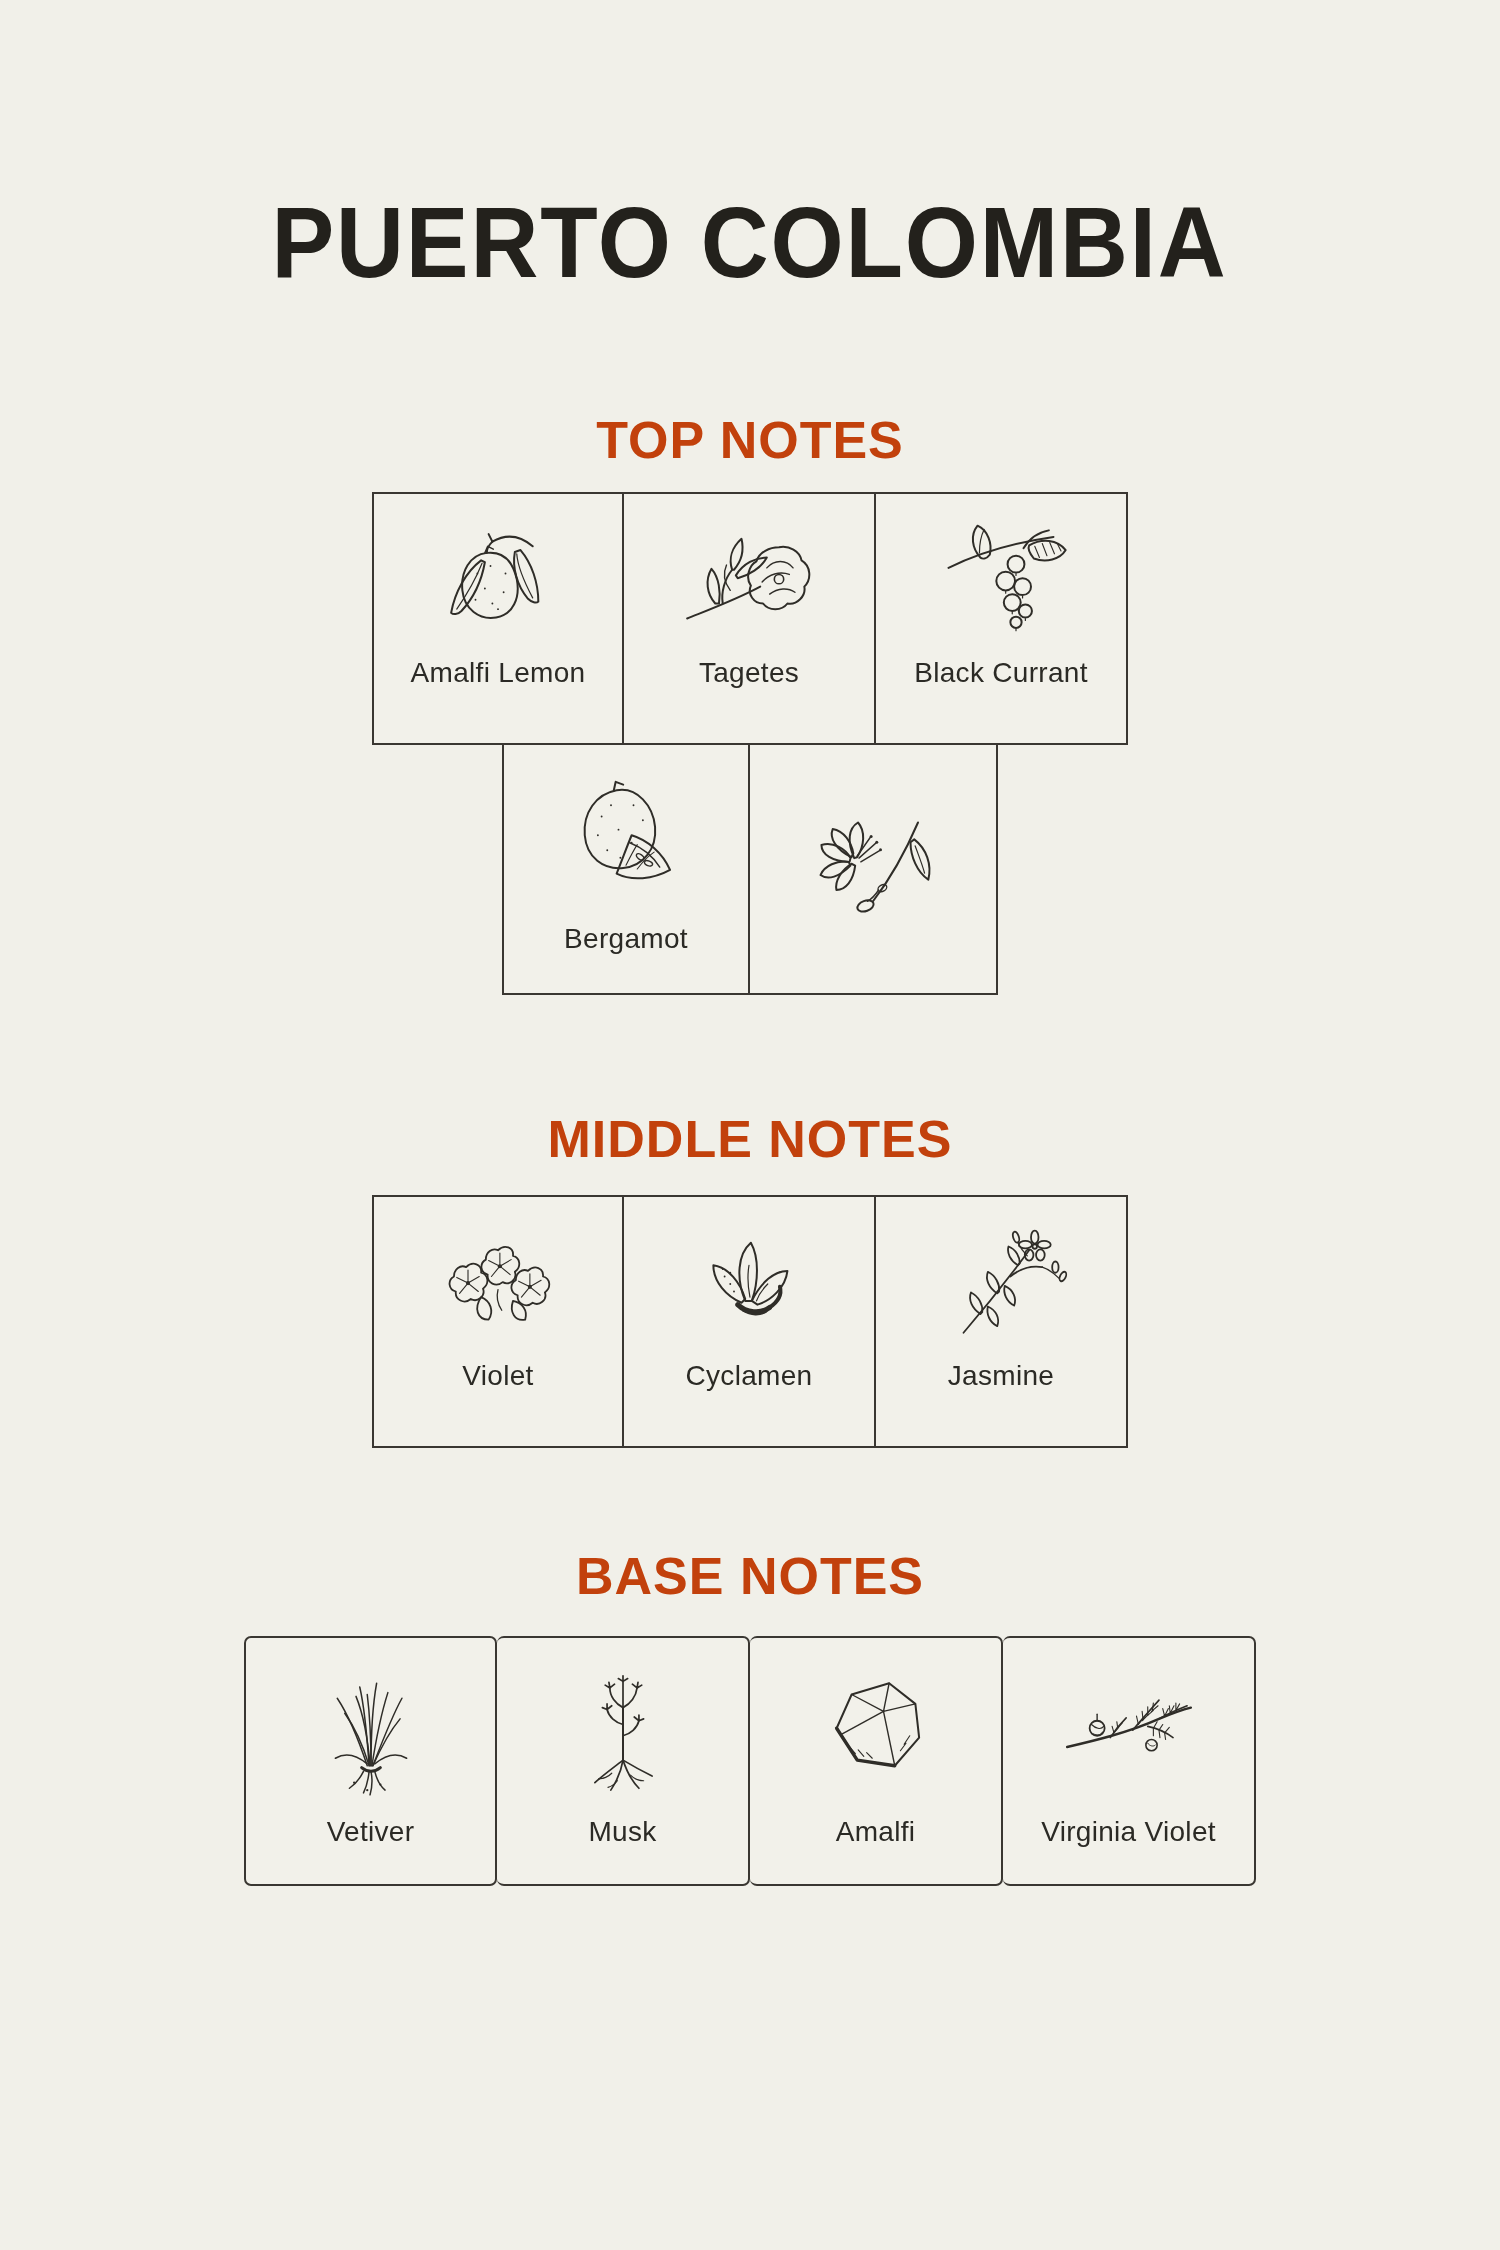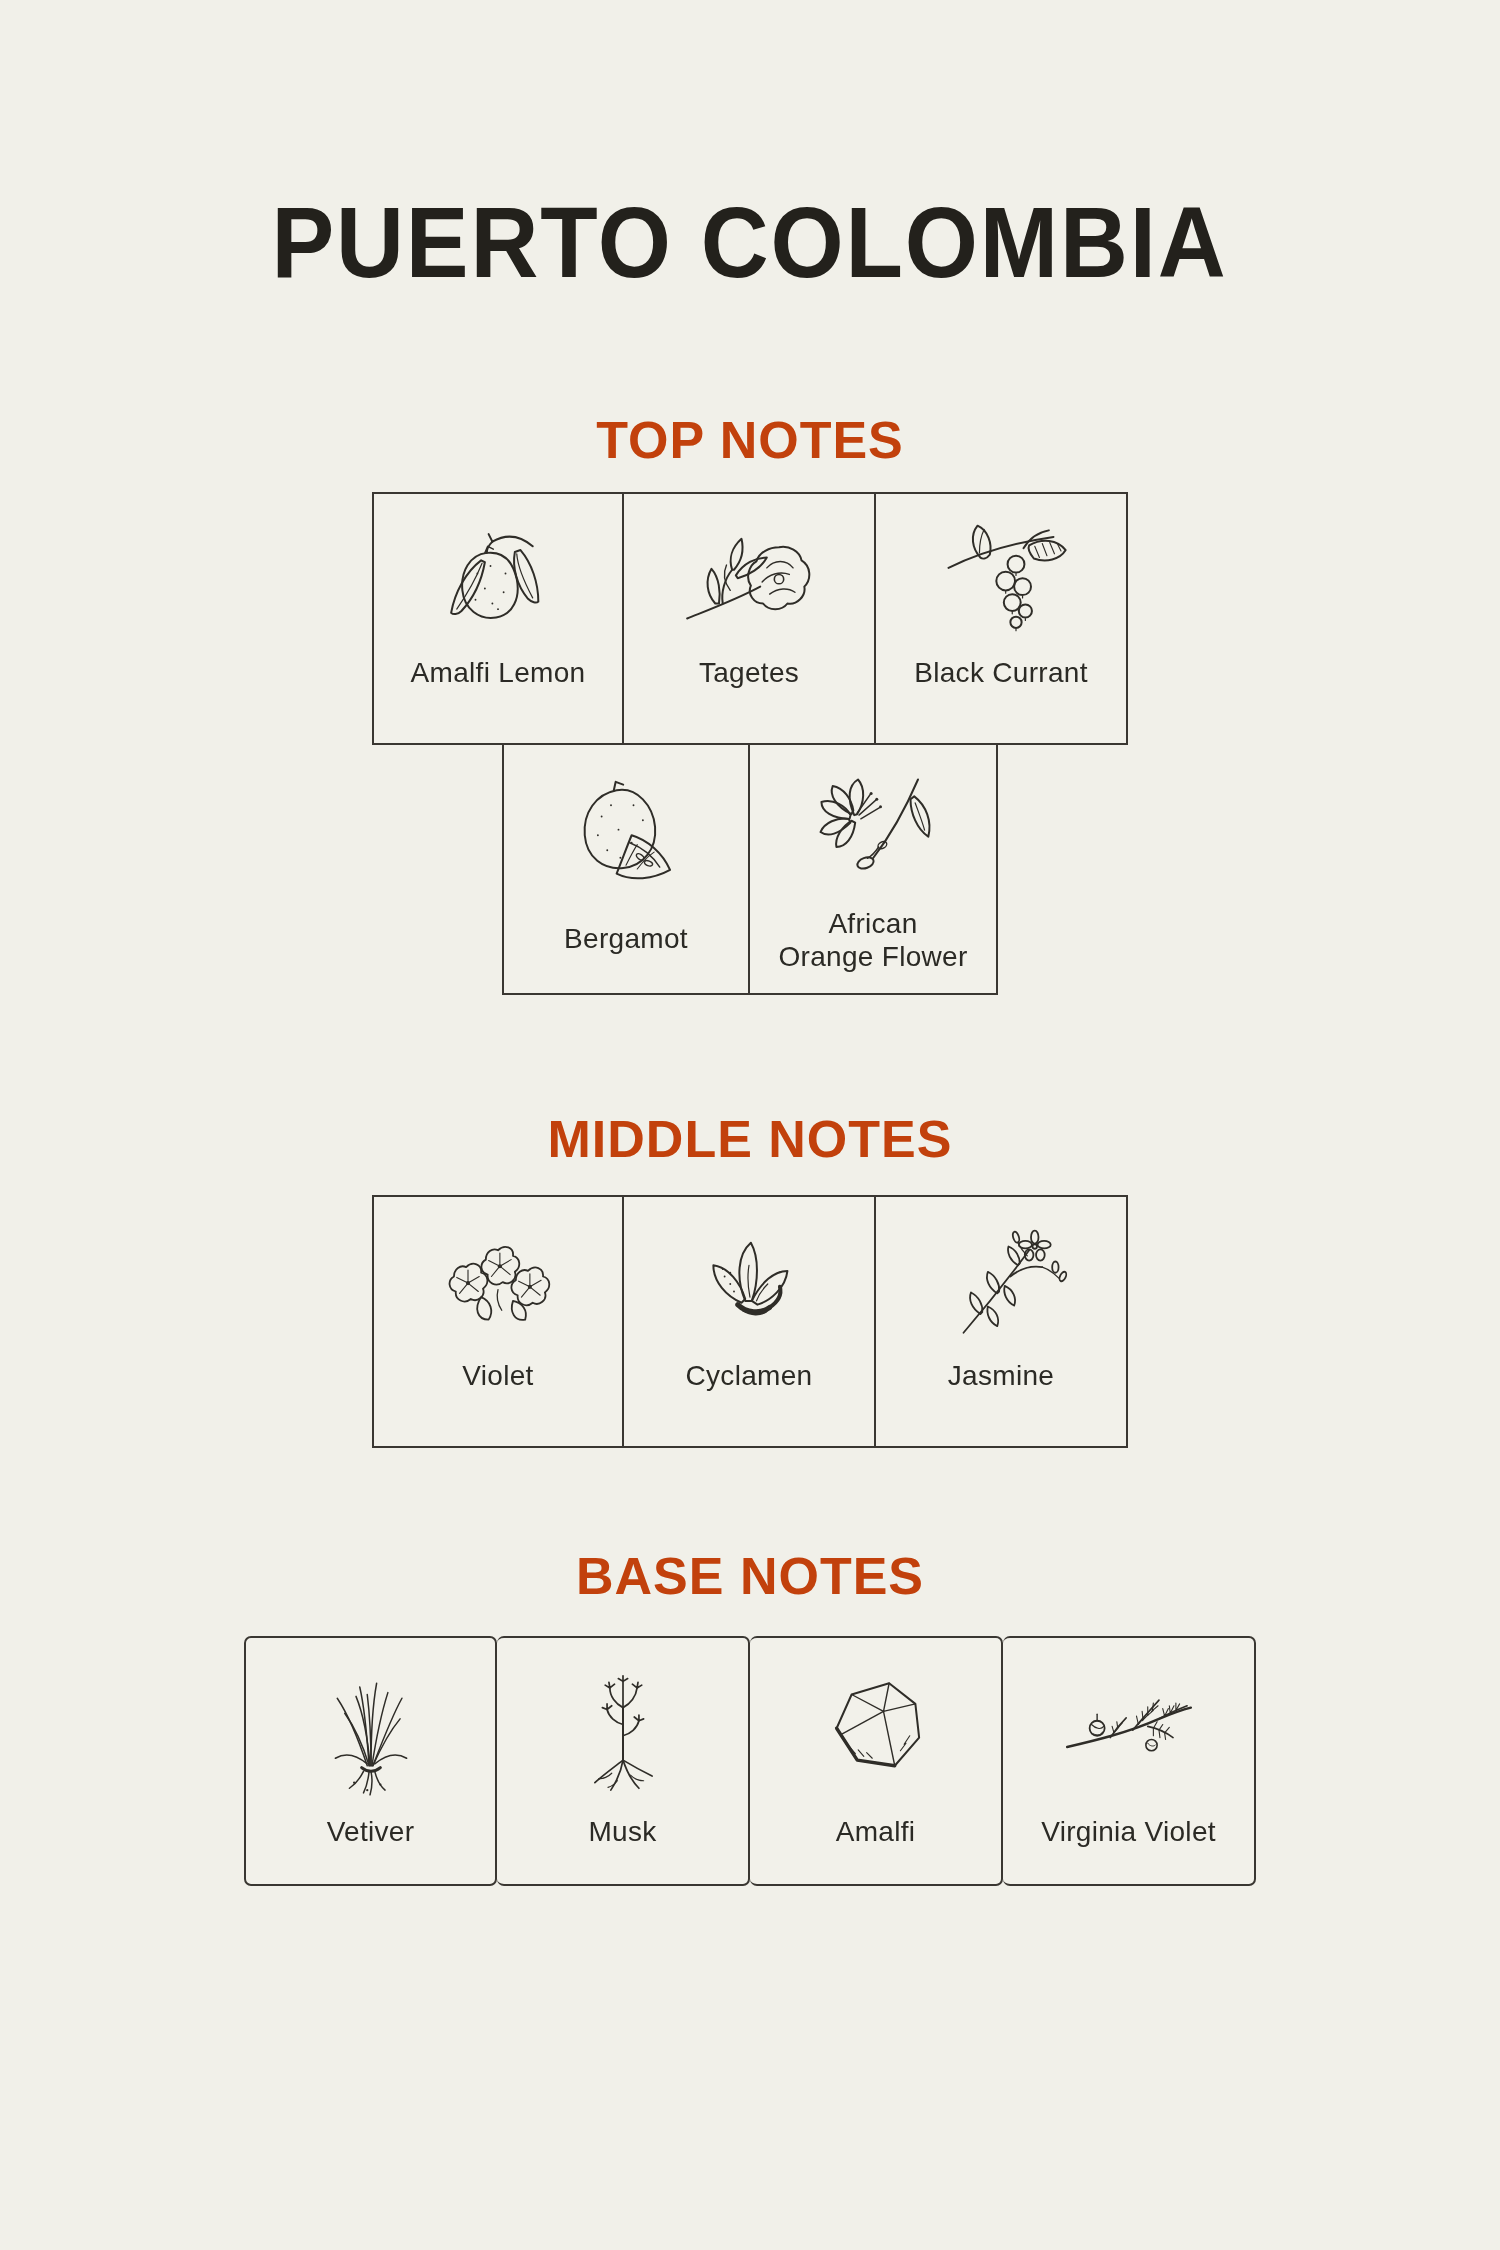--- a/index.html
+++ b/index.html
@@ -189,22 +189,20 @@
           <g fill="#2f2d28" stroke="none">
             <circle cx="78" cy="39" r="1.6"></circle>
               <circle cx="84" cy="45" r="1.6"></circle>
               <circle cx="88" cy="53" r="1.6"></circle>
           </g>
           <path d="M86,96 C82,102 78,106 74,108" stroke-width="1.4"></path>
           <ellipse cx="72" cy="113" rx="9" ry="5.5" transform="rotate(-20 72 113)"></ellipse>
           <ellipse cx="90" cy="94" rx="5" ry="3.4" transform="rotate(-30 90 94)" stroke-width="1.4"></ellipse>
         </svg>
       </div>
-      <div class="cell-label">African
-Orange Flower</div>
     </div>
   </div>
 
   <div class="section-heading heading-middle">MIDDLE NOTES</div>
 
   <div class="row row-middle">
 
     <div class="cell">
       <div class="cell-art">
         <svg class="art" viewBox="0 0 160 160" width="150" height="150" fill="none" stroke="#2f2d28" stroke-width="1.8" stroke-linecap="round" stroke-linejoin="round">

